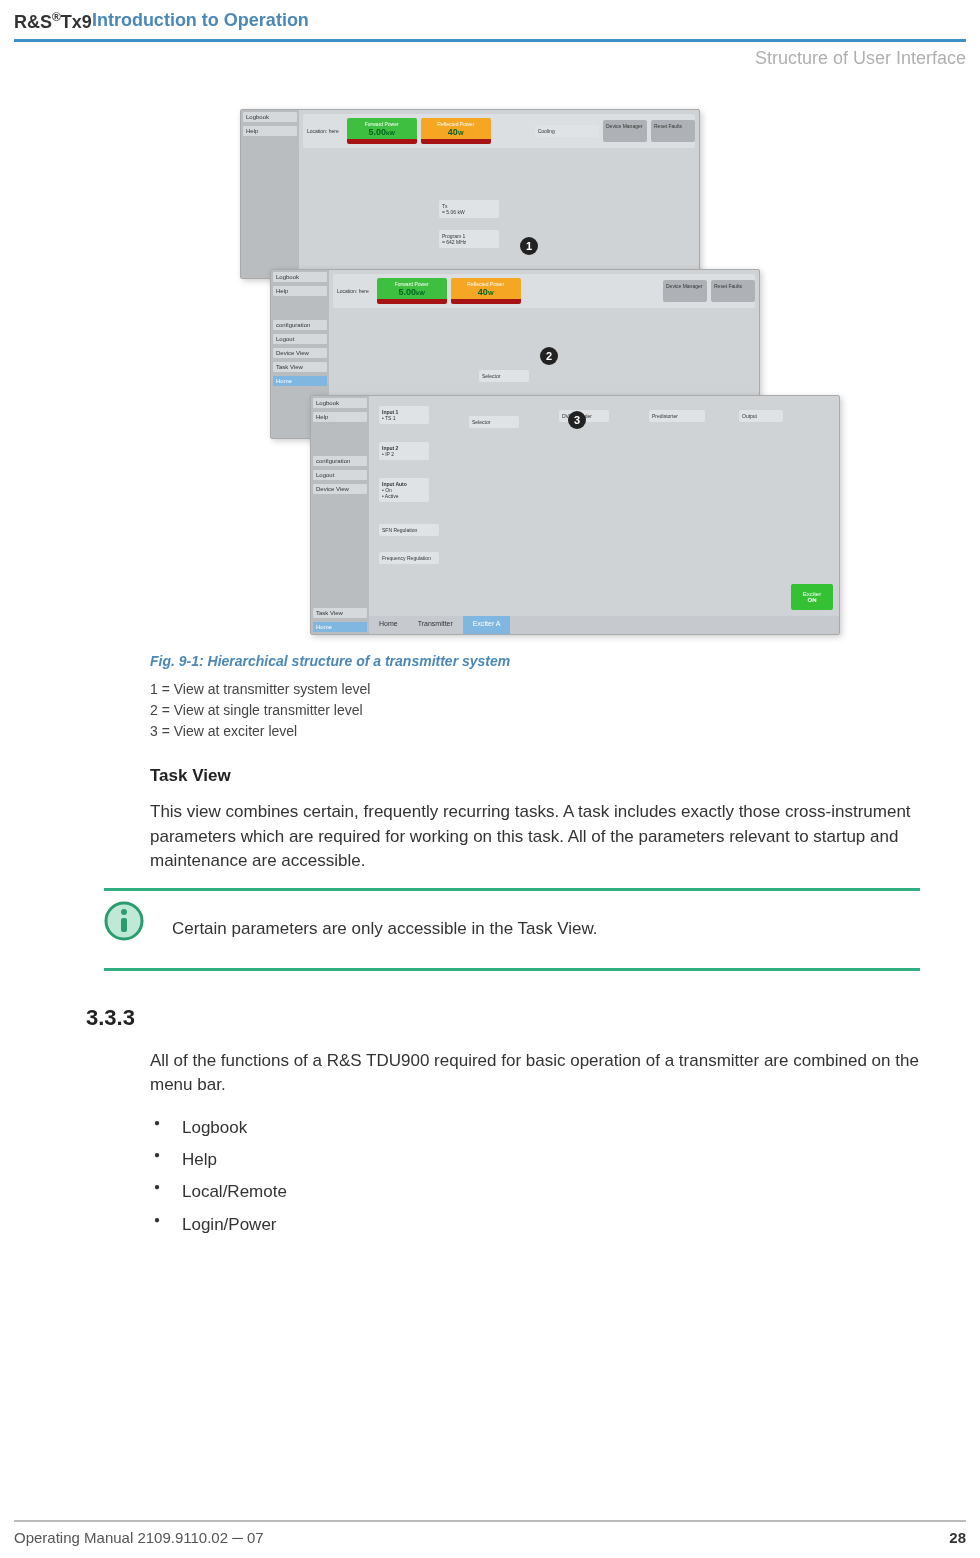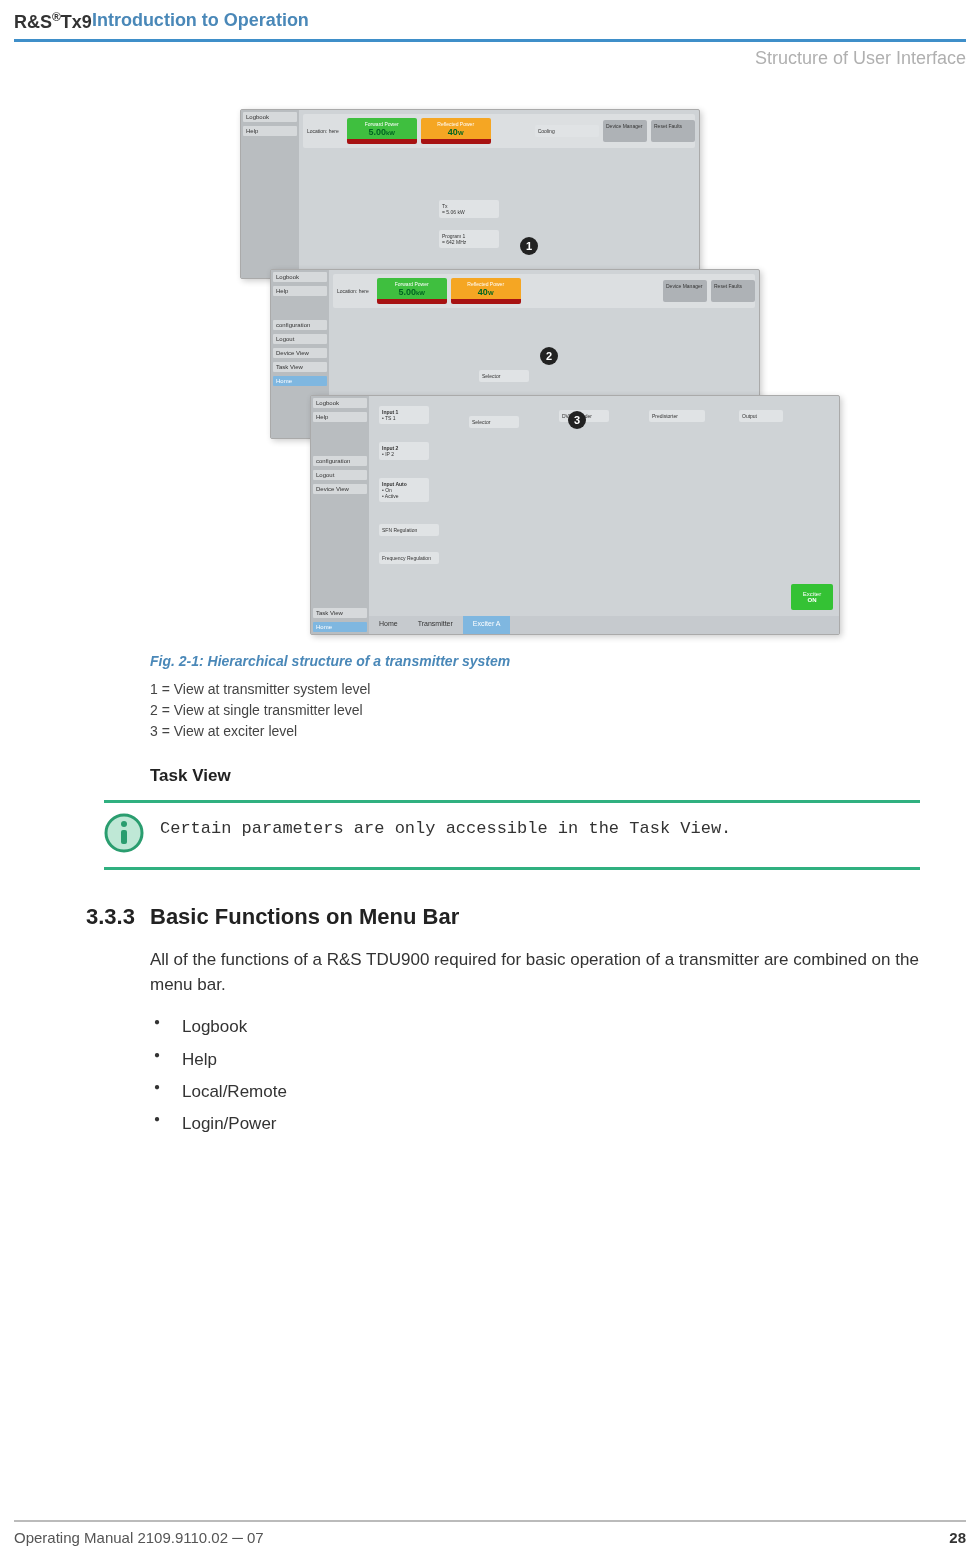--- a/index.html
+++ b/index.html
@@ -183,48 +183,48 @@
           <span>Home</span>
           <span>Transmitter</span>
           <span class="active">Exciter A</span>
         </div>
       </div>
     </div>
     <div class="numball" style="left:338px; top:302px;">3</div>
 
   </div>
 
-  <div class="fig-caption">Fig. 2-1: Hierarchical structure of a transmitter system</div>
+  <div class="fig-caption">Fig. 9-1: Hierarchical structure of a transmitter system</div>
 
   <div class="legend">
     <div>1 = View at transmitter system level</div>
     <div>2 = View at single transmitter level</div>
     <div>3 = View at exciter level</div>
   </div>
 
   <div class="h4">Task View</div>
+  <p class="para">This view combines certain, frequently recurring tasks. A task includes exactly those cross‑instrument parameters which are required for working on this task. All of the parameters relevant to startup and maintenance are accessible.</p>
 
   <div class="note-wrap" style="margin-left:-46px;">
     <div class="note-bar"></div>
     <div class="note-body">
       <div class="info-icon">
         <svg viewBox="0 0 40 40" width="40" height="40">
           <circle cx="20" cy="20" r="18" fill="#bfe8d6" stroke="#2a9d6f" stroke-width="3"></circle>
           <circle cx="20" cy="11" r="3" fill="#2a9d6f"></circle>
           <rect x="17" y="17" width="6" height="14" rx="2" fill="#2a9d6f"></rect>
         </svg>
       </div>
-      <p class="para" style="margin:4px;font-family:Liberation Mono, monospace;">Certain parameters are only accessible in the Task View.</p>
+      <p class="para" style="margin:16px;">Certain parameters are only accessible in the Task View.</p>
     </div>
     <div class="note-bar"></div>
   </div>
 
   <div class="sec-num">
     <span class="num">3.3.3</span>
-    <span>Basic Functions on Menu Bar</span>
   </div>
 
   <p class="para">All of the functions of a R&amp;S TDU900 required for basic operation of a transmitter are combined on the menu bar.</p>
 
   <ul class="bul">
     <li>Logbook</li>
     <li>Help</li>
     <li>Local/Remote</li>
     <li>Login/Power</li>
   </ul>

